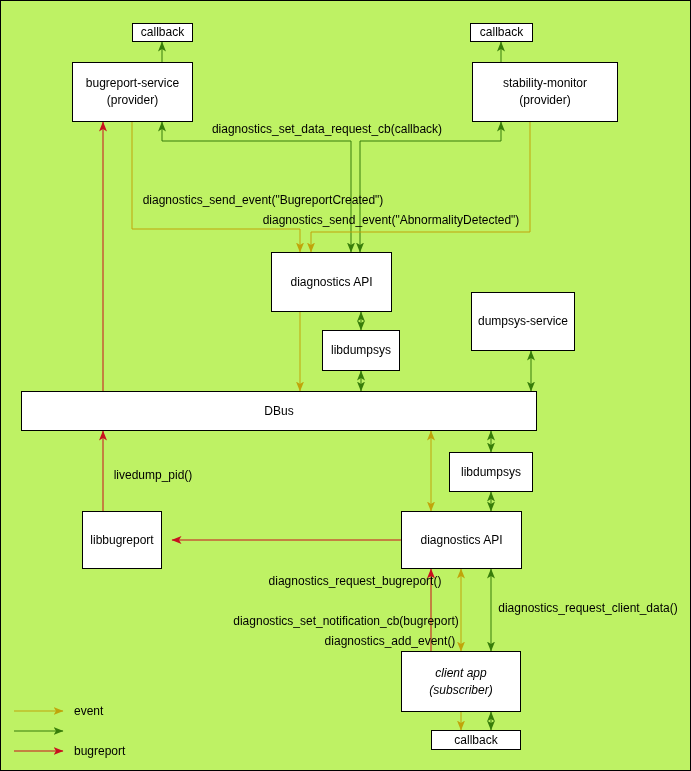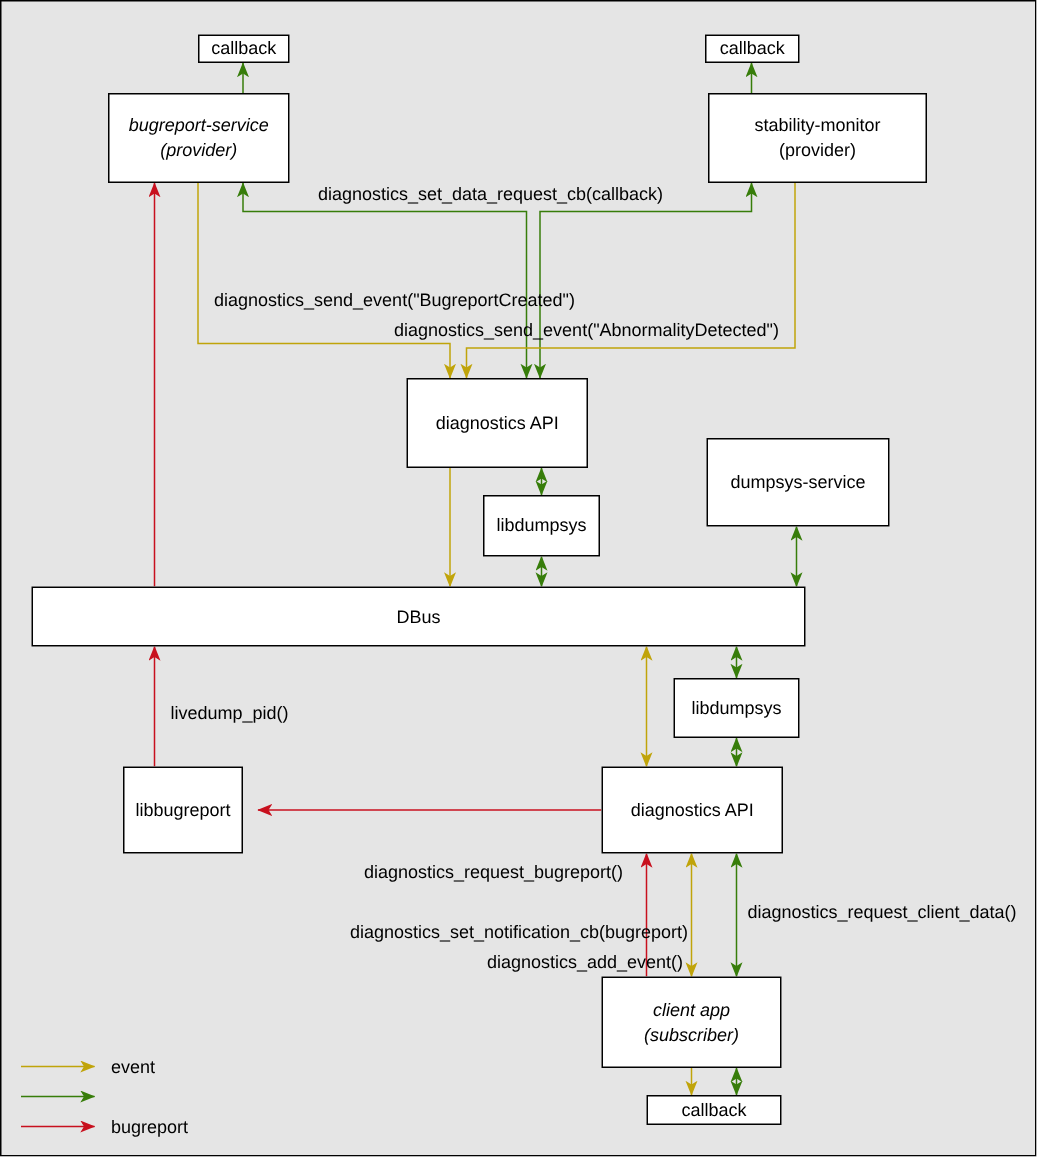--- a/index.html
+++ b/index.html
@@ -1,21 +1,21 @@
 <!DOCTYPE html>
 <html><head>
 <meta charset="utf-8">
 <title>Diagram</title>
 <style>
   html,body{margin:0;padding:0;background:#fff;}
   #canvas{
     position:relative;
     width:691px;height:771px;
     box-sizing:border-box;
-    background:#e5e5e5;
+    background:#bef264;
     border:1px solid #000;
     font-family:"Liberation Sans", sans-serif;
     overflow:hidden;
   }
   #edges-svg{position:absolute;left:0;top:0;}
   .node{
     position:absolute;
     box-sizing:border-box;
     border:1px solid #000;
     background:#fff;
@@ -79,32 +79,32 @@
       <polyline points="13,730 62,730" fill="none" stroke="#377D0A" stroke-width="1" marker-end="url(#arr-data)"></polyline>
       <polyline points="13,750 62,750" fill="none" stroke="#C8101E" stroke-width="1" marker-end="url(#arr-bugreport)"></polyline>
     </svg>
 
 <div class="node" style="left: 131px; top: 22px; width: 61px; height: 19px;">
       <div>callback</div>
     </div>
     <div class="node" style="left: 469px; top: 22px; width: 63px; height: 19px;">
       <div>callback</div>
     </div>
-    <div class="node" style="left: 71px; top: 61px; width: 121px; height: 60px; font-style: italic;">
+    <div class="node" style="left: 71px; top: 61px; width: 121px; height: 60px;">
       <div>bugreport-service</div>
       <div>(provider)</div>
     </div>
     <div class="node" style="left: 471px; top: 61px; width: 146px; height: 60px;">
       <div>stability-monitor</div>
       <div>(provider)</div>
     </div>
     <div class="node" style="left: 270px; top: 251px; width: 121px; height: 60px;">
       <div>diagnostics API</div>
     </div>
-    <div class="node" style="left: 470px; top: 291px; width: 122px; height: 59px;">
+    <div class="node" style="left: 470px; top: 291px; width: 104px; height: 59px;">
       <div>dumpsys-service</div>
     </div>
     <div class="node" style="left: 321px; top: 329px; width: 78px; height: 41px;">
       <div>libdumpsys</div>
     </div>
     <div class="node" style="left: 20px; top: 390px; width: 516px; height: 40px;">
       <div>DBus</div>
     </div>
     <div class="node" style="left: 448px; top: 451px; width: 84px; height: 40px;">
       <div>libdumpsys</div>
@@ -119,20 +119,20 @@
       <div>client app</div>
       <div>(subscriber)</div>
     </div>
     <div class="node" style="left: 430px; top: 729px; width: 90px; height: 20px;">
       <div>callback</div>
     </div>
     <div class="edge-label" style="left: 326px; top: 128px;">diagnostics_set_data_request_cb(callback)</div>
     <div class="edge-label" style="left: 262px; top: 199px;">diagnostics_send_event("BugreportCreated")</div>
     <div class="edge-label" style="left: 390px; top: 219px;">diagnostics_send_event("AbnormalityDetected")</div>
     <div class="edge-label" style="left: 152px; top: 462px; margin-top: 12px;">livedump_pid()</div>
-    <div class="edge-label" style="left: 328px; top: 580px;">diagnostics_request_bugreport()</div>
+    <div class="edge-label" style="left: 354px; top: 580px;">diagnostics_request_bugreport()</div>
     <div class="edge-label" style="left: 587px; top: 607px;">diagnostics_request_client_data()</div>
     <div class="edge-label" style="left: 345px; top: 620px;">diagnostics_set_notification_cb(bugreport)</div>
     <div class="edge-label" style="left: 389px; top: 640px;">diagnostics_add_event()</div>
     <div class="legend-label" style="left: 73px; top: 710px;">event</div>
     <div class="legend-label" style="left: 73px; top: 730px; margin-top: 44px;">data</div>
     <div class="legend-label" style="left: 73px; top: 750px;">bugreport</div>
   </div>
 
 </body></html>

